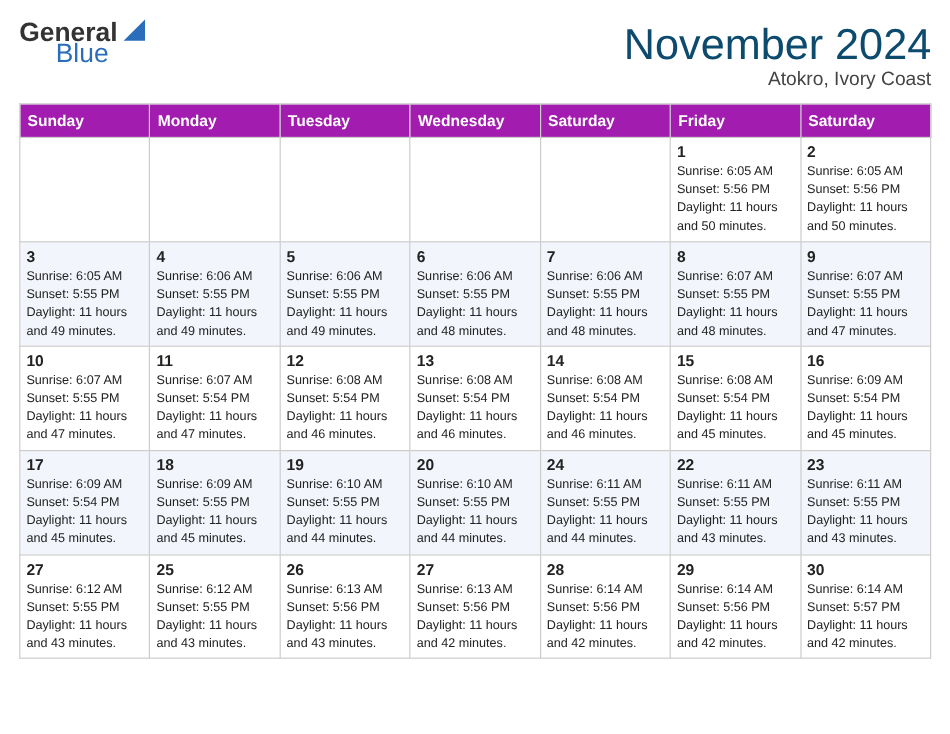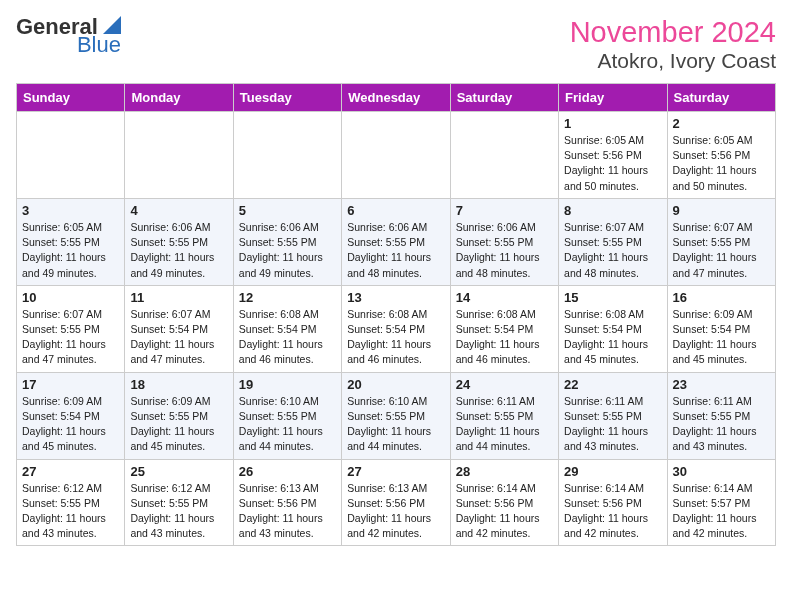--- a/index.html
+++ b/index.html
@@ -17,42 +17,42 @@
     }
     .header {
       display: flex;
       justify-content: space-between;
       align-items: flex-start;
       margin-bottom: 10px;
     }
     .logo {
       display: flex;
       flex-direction: column;
-      align-items: flex-end;
+      align-items: center;
     }
     .logo-text {
       font-size: 22px;
       font-weight: bold;
       color: #333;
       line-height: 1;
     }
     .logo-row {
       display: flex;
       align-items: center;
     }
     .title-block {
       text-align: right;
     }
     .month-title {
-      font-size: 29px;
+      font-size: 36px;
       font-weight: normal;
-      color: #ec4899;
+      color: #0c4a6e;
     }
     .location {
-      font-size: 21px;
+      font-size: 16px;
       color: #444;
     }
     .calendar {
       width: 100%;
       border-collapse: collapse;
     }
     .calendar th {
       background: #a21caf;
       color: #fff;
       font-size: 13px;

